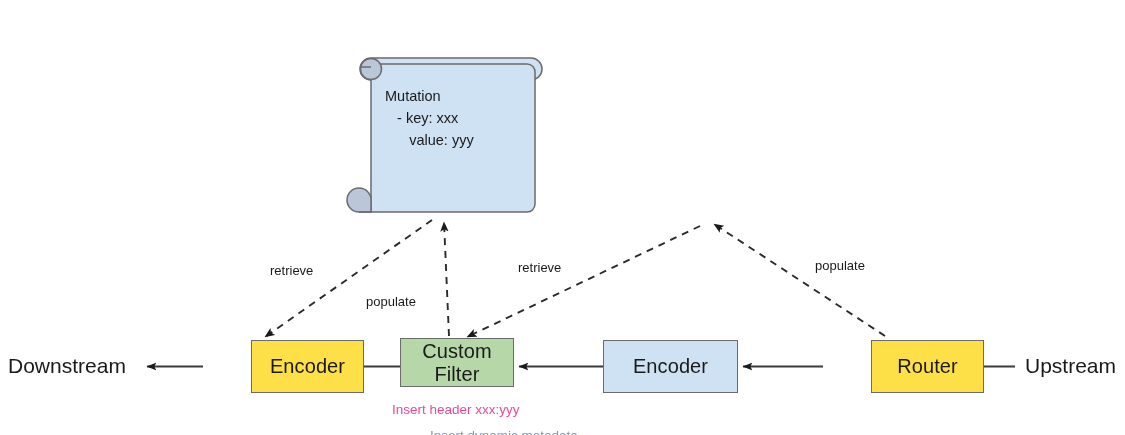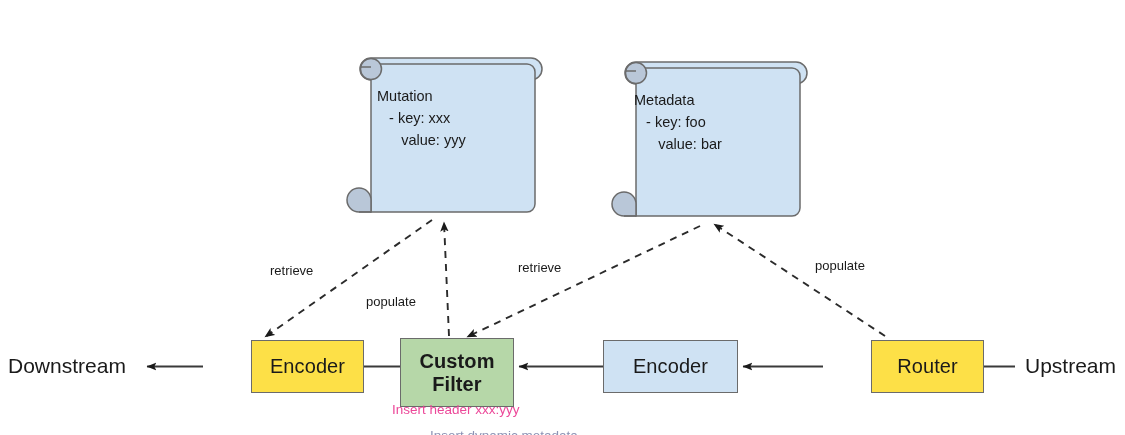--- a/index.html
+++ b/index.html
@@ -140,44 +140,31 @@
       <path d="M16,6 H176 a11,11 0 0 1 0,22 H16 a11,11 0 0 1 0,-22 Z" fill="#cfe2f3" stroke="#6b6b6b" stroke-width="1.5"></path>
 
       <path d="M16,12 H172 a8,8 0 0 1 8,8 V152 a8,8 0 0 1 -8,8 H16 V12 Z" fill="#cfe2f3" stroke="#6b6b6b" stroke-width="1.5"></path>
 
       <path d="M16,148 a12,12 0 1 0 -12,12 H16 Z" fill="#b9c7d8" stroke="#6b6b6b" stroke-width="1.5"></path>
       <path d="M4,160 H16" stroke="#6b6b6b" stroke-width="1.5" fill="none"></path>
 
       <circle cx="16" cy="17" r="10.5" fill="#b9c7d8" stroke="#6b6b6b" stroke-width="1.5"></circle>
       <path d="M6,15 H16" stroke="#6b6b6b" stroke-width="1.5" fill="none"></path>
     </svg>
-    <div class="scroll-text" style="left:22px; top:33px;">Mutation
+    <div class="scroll-text" style="left:30px; top:33px;">Mutation
    - key: xxx
       value: yyy</div>
   </div>
 
-  <div class="scroll" style="left:620px; top:56px; width:175px; height:163px;">
-    <svg class="scroll-svg" width="205" height="175" viewBox="0 0 205 175" xmlns="http://www.w3.org/2000/svg">
-      <path d="M16,6 H176 a11,11 0 0 1 0,22 H16 a11,11 0 0 1 0,-22 Z" fill="#cfe2f3" stroke="#6b6b6b" stroke-width="1.5"></path>
-      <path d="M16,12 H172 a8,8 0 0 1 8,8 V152 a8,8 0 0 1 -8,8 H16 V12 Z" fill="#cfe2f3" stroke="#6b6b6b" stroke-width="1.5"></path>
-      <path d="M16,148 a12,12 0 1 0 -12,12 H16 Z" fill="#b9c7d8" stroke="#6b6b6b" stroke-width="1.5"></path>
-      <path d="M4,160 H16" stroke="#6b6b6b" stroke-width="1.5" fill="none"></path>
-      <circle cx="16" cy="17" r="10.5" fill="#b9c7d8" stroke="#6b6b6b" stroke-width="1.5"></circle>
-      <path d="M6,15 H16" stroke="#6b6b6b" stroke-width="1.5" fill="none"></path>
-    </svg>
-    <div class="scroll-text" style="left:14px; top:33px;">Metadata
-   - key: foo
-      value: bar</div>
-  </div>
 
   <div class="node pink" style="left:203px; top:340px; width:113px; height:53px;">
     <span>Encoder</span>
   </div>
 
-  <div class="node green" style="left:400px; top:338px; width:114px; height:69px; white-space:pre-line;font-weight:bold;">
+  <div class="node green" style="left:400px; top:338px; width:114px; height:49px; white-space:pre-line;">
     <span style="white-space:pre-line;">Custom
 Filter</span>
   </div>
 
   <div class="node blue" style="left:603px; top:340px; width:135px; height:53px;">
     <span>Encoder</span>
   </div>
 
   <div class="node pink" style="left:823px; top:340px; width:113px; height:53px;">
     <span>Router</span>

